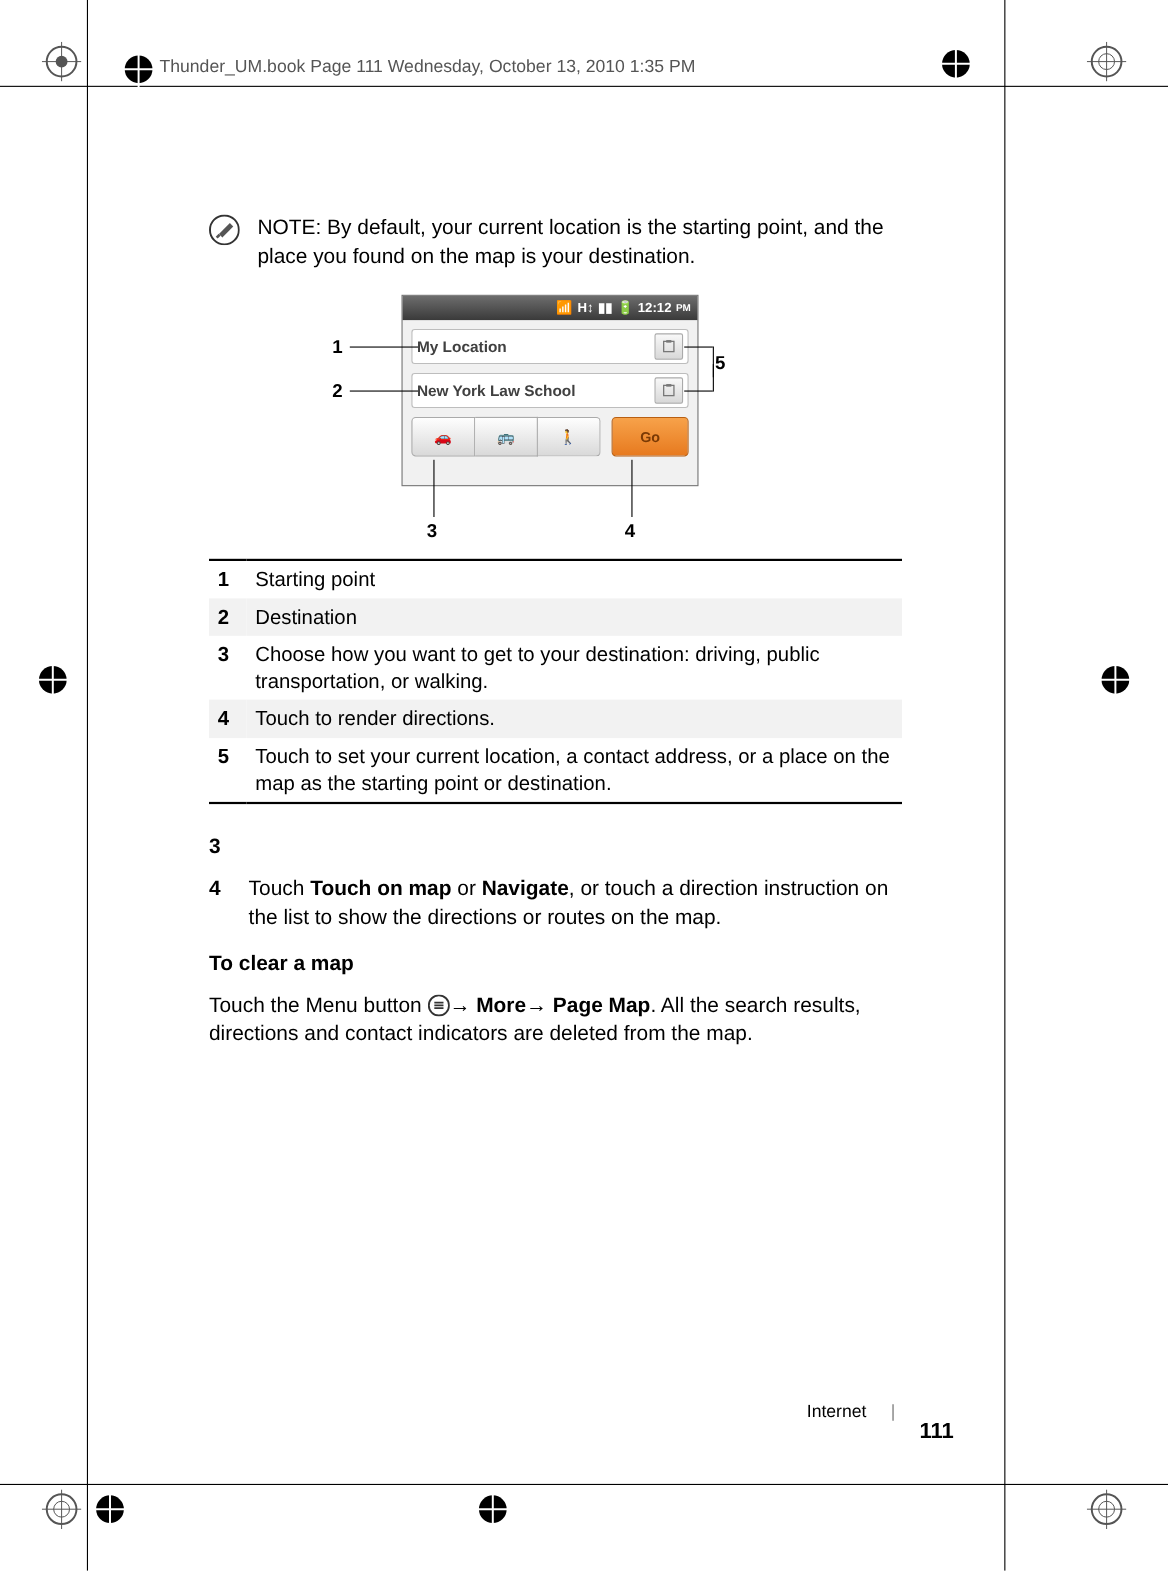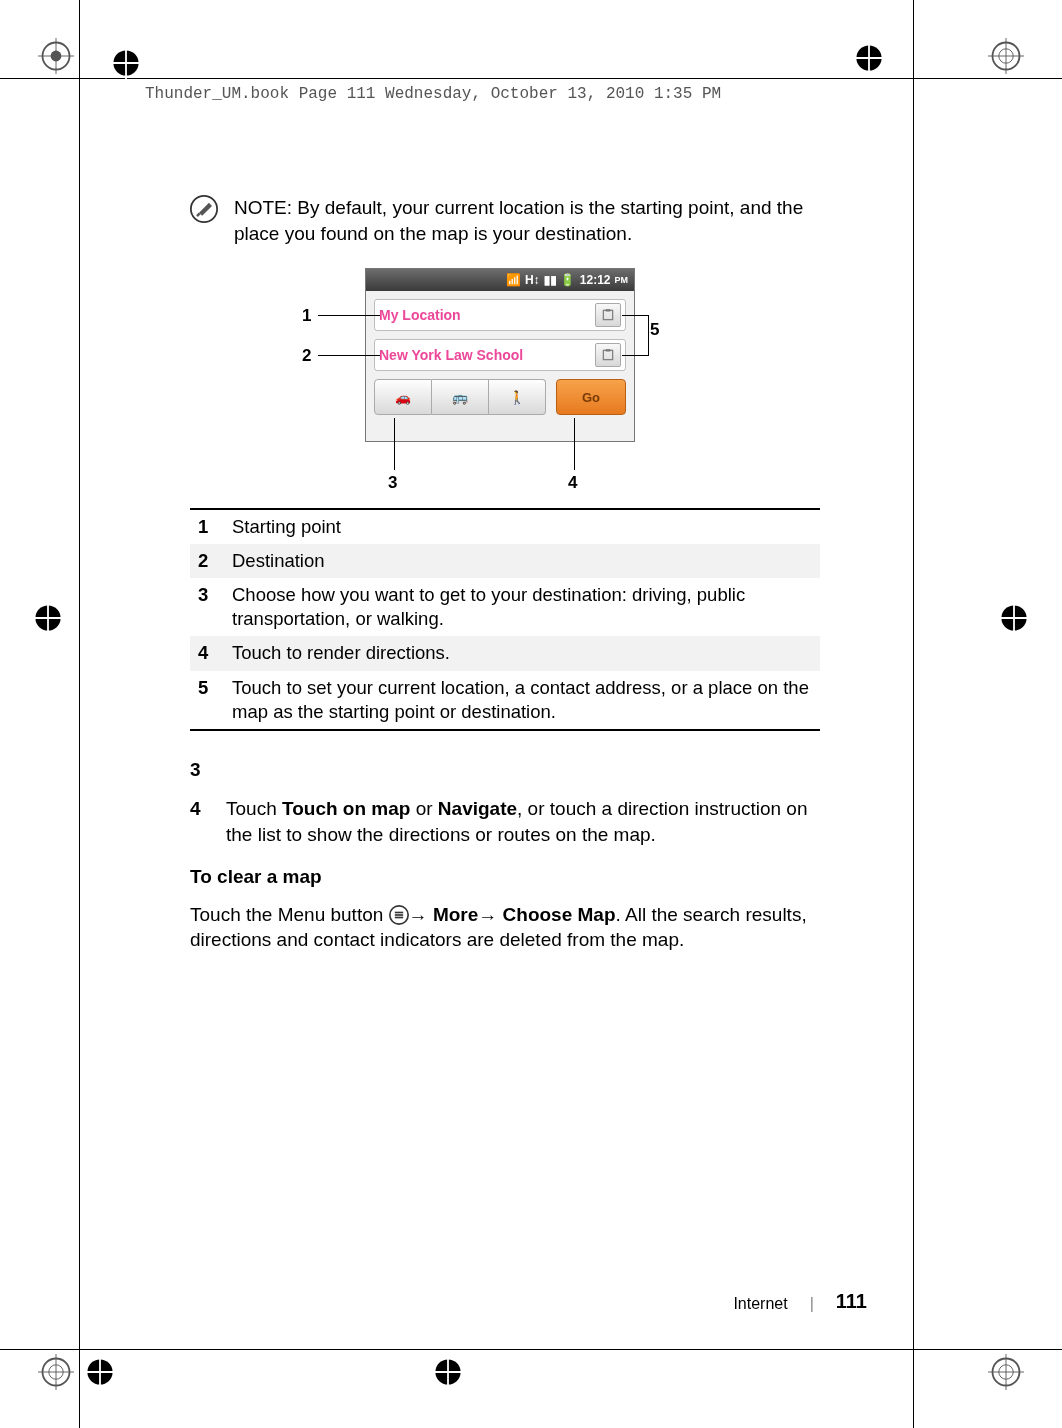--- a/index.html
+++ b/index.html
@@ -26,22 +26,22 @@
   .rm-tl2 { top: 45px; left: 108px; }
   .rm-bl2 { bottom: 38px; left: 82px;}
   .rm-tr2 { top: 40px; right: 175px;}
   .vline-l { position:absolute; top:0; bottom:0; left:79px; width:0; border-left:1px solid #000;}
   .vline-r { position:absolute; top:0; bottom:0; right:148px; width:0; border-left:1px solid #000;}
   .hline-t { position:absolute; left:0; right:0; top:78px; height:0; border-top:1px solid #000;}
   .hline-b { position:absolute; left:0; right:0; bottom:78px; height:0; border-top:1px solid #000;}
 
   .header-text {
     position:absolute; top:52px; left:145px;
-    font-family: Liberation Mono, monospace;
-    font-size:16px; color:#555;margin-top:33px;
+    font-family: Liberation Sans, sans-serif;
+    font-size:16px; color:#555;
   }
 
   
   .page {
     position: absolute;
     top: 195px;
     left: 190px;
     width: 630px;
   }
 
@@ -63,21 +63,21 @@
     color:#fff; height:22px; display:flex; justify-content:flex-end; align-items:center;
     padding:0 6px; font-size:12px; gap:4px; font-weight:bold;
   }
   .statusbar span { white-space:nowrap;}
   .field {
     margin:8px; display:flex; align-items:center; gap:6px;
     background:#fff; border:1px solid #bdbdbd; border-radius:3px;
     height:32px; padding:0 4px;
   }
   .field input {
-    border:none; outline:none; flex:1; font-size:14px; color:#ec4899; font-weight:600;
+    border:none; outline:none; flex:1; font-size:14px; color:#404040; font-weight:600;
     background:transparent;
   }
   .field .picker {
     width:26px; height:24px; background:linear-gradient(#f8f8f8,#d8d8d8);
     border:1px solid #aaa; border-radius:2px; display:flex;align-items:center;justify-content:center;
   }
   .mode-row { margin:8px; display:flex; gap:0; align-items:stretch; }
   .mode-btn {
     flex:1; height:36px; background:linear-gradient(#fefefe,#d9d9d9);
     border:1px solid #aaa; display:flex; align-items:center; justify-content:center;
@@ -112,21 +112,21 @@
 
   .h3 { font-weight:700; margin:18px 0 14px; font-size:19px;}
   .para { line-height:1.35; }
 
   .menu-btn-icon { display:inline-block; width:20px; height:20px; vertical-align:-4px;}
   .menu-btn-icon svg{width:100%;height:100%;}
 
   
   .footer {
     position:absolute; bottom:115px; right:195px;
-    font-size:16px; display:flex; align-items:flex-end; gap:22px;
+    font-size:16px; display:flex; align-items:center; gap:22px;
   }
   .footer .sep { color:#888;}
   .footer .pn { font-weight:700; font-size:20px;margin-top:36px;}
 </style>
 </head>
 <body>
 
 <div class="vline-l"></div>
 <div class="vline-r"></div>
 <div class="hline-t"></div>
@@ -305,21 +305,21 @@
     </div>
   </div>
 
   <div class="h3">To clear a map</div>
   <div class="para">
     <span>Touch the Menu button </span><span class="menu-btn-icon"><svg viewBox="0 0 24 24">
           <circle cx="12" cy="12" r="11" fill="none" stroke="#333" stroke-width="2"></circle>
           <line x1="7" y1="9" x2="17" y2="9" stroke="#333" stroke-width="2"></line>
           <line x1="7" y1="12" x2="17" y2="12" stroke="#333" stroke-width="2"></line>
           <line x1="7" y1="15" x2="17" y2="15" stroke="#333" stroke-width="2"></line>
-        </svg></span><span>→ </span><span class="bold">More</span><span>→ </span><span class="bold">Choose Map</span><span>. All the search results, directions and contact indicators are deleted from the map.</span>
+        </svg></span><span>→ </span><span class="bold">More</span><span>→ </span><span class="bold">Page Map</span><span>. All the search results, directions and contact indicators are deleted from the map.</span>
   </div>
 
 </div>
 
 <div class="footer">
   <span>Internet</span>
   <span class="sep">|</span>
   <span class="pn">111</span>
 </div>
 

